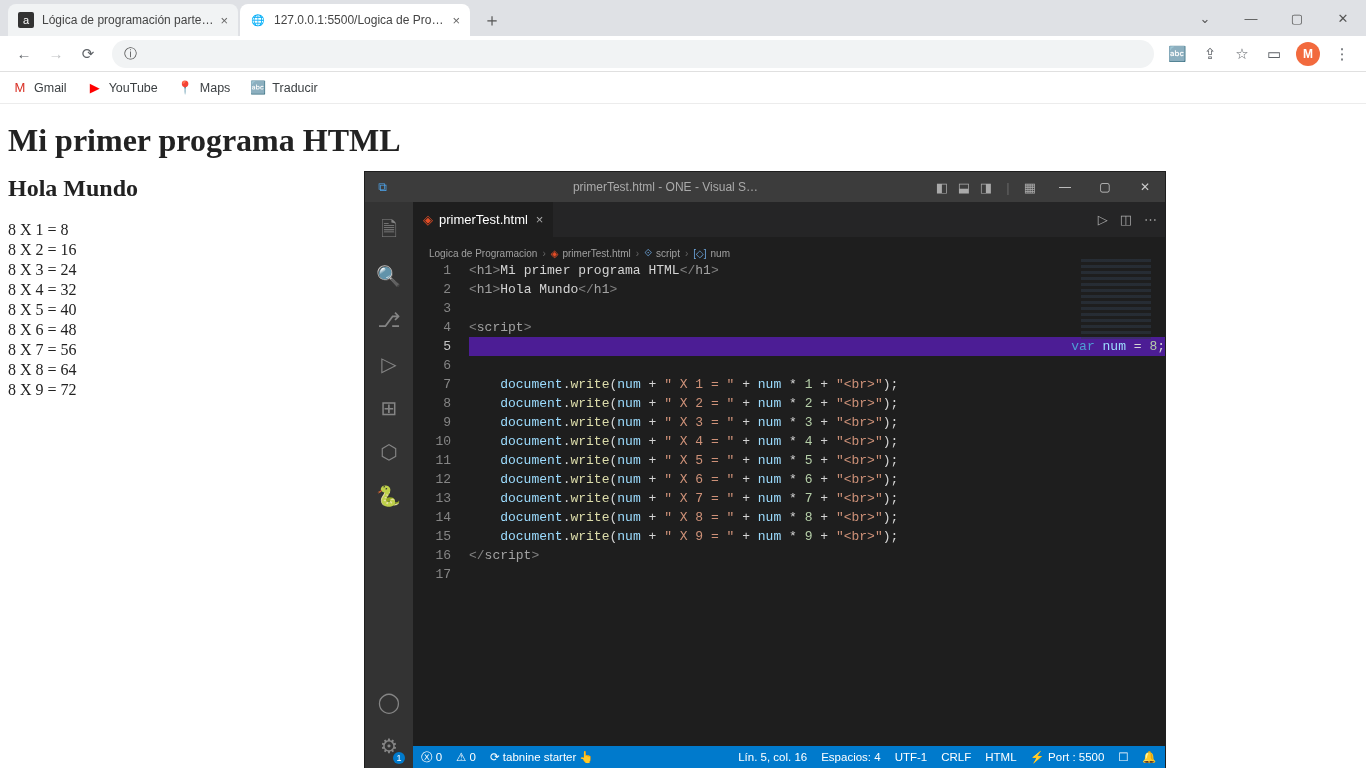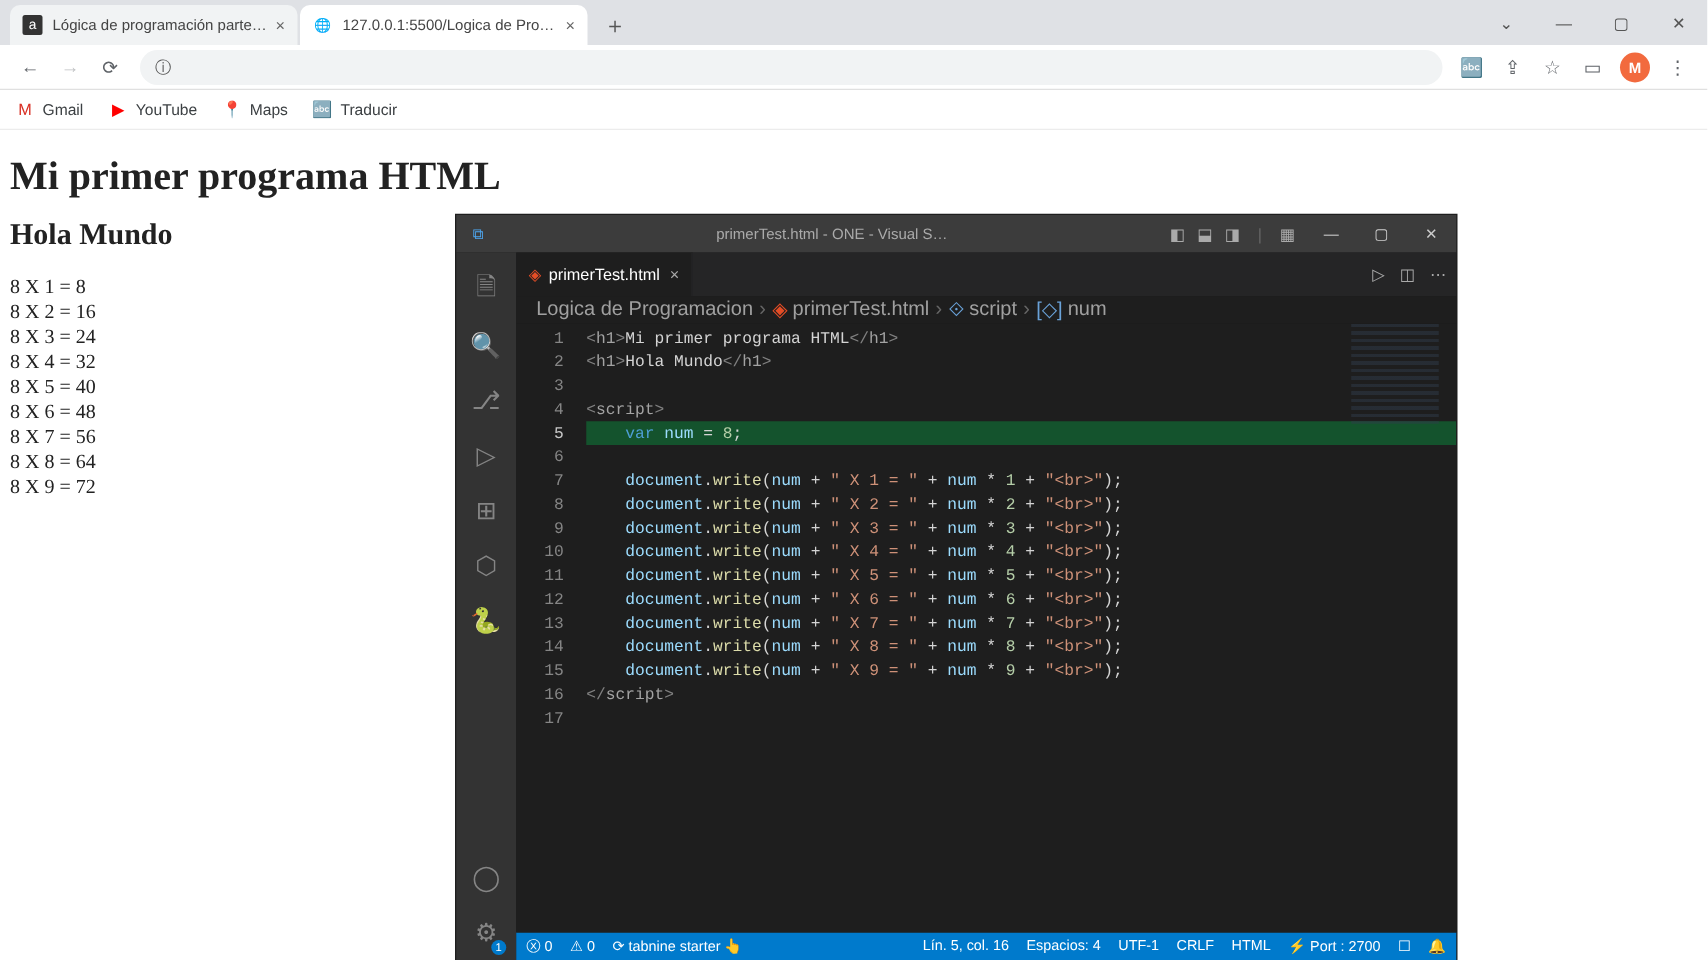--- a/index.html
+++ b/index.html
@@ -55,33 +55,33 @@
   .badge-num::after { content: "1"; position: absolute; bottom: 4px; right: 8px; background: #007acc; color: #fff; font-size: 9px; width: 12px; height: 12px; border-radius: 50%; display: flex; align-items: center; justify-content: center; }
 
   .vsc-main { flex: 1; display: flex; flex-direction: column; min-width: 0; }
   .vsc-tabs { height: 35px; background: #252526; display: flex; align-items: stretch; }
   .vsc-tab { background: #1e1e1e; display: flex; align-items: center; padding: 0 10px; font-size: 13px; color: #fff; border-right: 1px solid #252526; }
   .vsc-tab .file-icon { color: #e44d26; margin-right: 6px; }
   .vsc-tab .tab-close { margin-left: 8px; color: #aaa; }
   .vsc-tabs-right { margin-left: auto; display: flex; align-items: center; padding-right: 8px; color: #aaa; }
   .vsc-tabs-right span { margin-left: 12px; }
 
-  .vsc-breadcrumb { height: 22px; background: #1e1e1e; display: flex; align-items: center; font-size: 16px; color: #a0a0a0; padding-left: 16px; }
+  .vsc-breadcrumb { height: 22px; background: #1e1e1e; display: flex; align-items: flex-end; font-size: 10px; color: #a0a0a0; padding-left: 16px; }
   .vsc-breadcrumb .crumb { display: flex; align-items: center; }
   .vsc-breadcrumb .sep { margin: 0 5px; color: #666; }
   .vsc-breadcrumb .html-icn { color: #e44d26; margin-right: 4px; }
   .vsc-breadcrumb .js-icn { color: #6aa2d8; margin-right: 4px; }
 
   .vsc-editor { flex: 1; position: relative; background: #1e1e1e; overflow: hidden; }
   .minimap { position: absolute; right: 14px; top: 0; width: 70px; height: 80px; background: repeating-linear-gradient(#2f3b4a 0 3px, #1e1e1e 3px 6px); opacity: 0.5; }
   .gutter-and-code { display: flex; font-family: Consolas, "Courier New", monospace; font-size: 13px; line-height: 19px; padding-top: 2px; }
   .gutter { width: 56px; text-align: right; color: #858585; padding-right: 18px; }
   .gutter .ln.current { color: #c6c6c6; }
   .code { flex: 1; white-space: pre; }
-  .code .line.current { background: #14532d; }
+  .code .line.current { background: #4c1d95; text-align: right; }
   .tk-tag { color: #808080; }
   .tk-tagname { color: #a3a3a3; }
   .tk-text { color: #d4d4d4; }
   .tk-kw { color: #4e9ed5; }
   .tk-var { color: #9cdcfe; }
   .tk-op { color: #d4d4d4; }
   .tk-num { color: #b5cea8; }
   .tk-str { color: #ce9178; }
   .tk-fn { color: #dcdcaa; margin-top: 48px; }
 
@@ -260,20 +260,20 @@
       <div class="vsc-status">
         <span class="st-item">ⓧ 0</span>
         <span class="st-item">⚠ 0</span>
         <span class="st-item">⟳ tabnine starter 👆</span>
         <div class="right">
           <span class="st-item">Lín. 5, col. 16</span>
           <span class="st-item">Espacios: 4</span>
           <span class="st-item">UTF-1</span>
           <span class="st-item">CRLF</span>
           <span class="st-item">HTML</span>
-          <span class="st-item">⚡ Port : 2700</span>
+          <span class="st-item">⚡ Port : 5500</span>
           <span class="st-item">☐</span>
           <span class="st-item">🔔</span>
         </div>
       </div>
     </div>
   </div>
 </div>
 
 </body></html>

